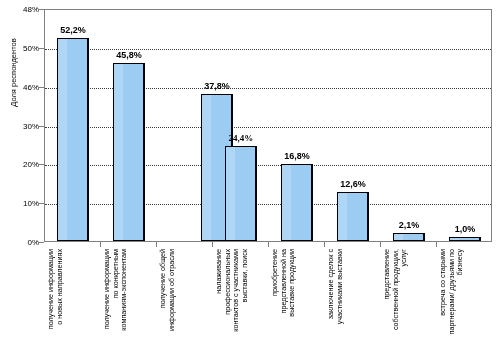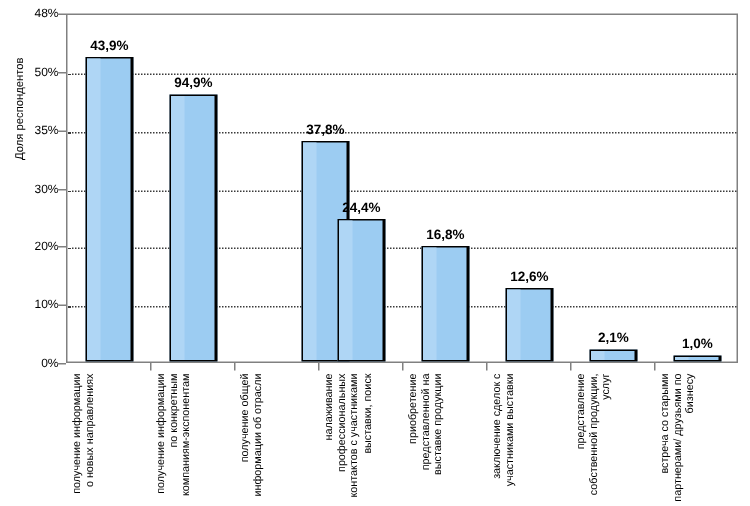--- a/index.html
+++ b/index.html
@@ -133,21 +133,21 @@
 
 <div id="chart-root">
 
   <div id="y-axis-title">Доля респондентов</div>
 
   <div id="ytick-labels">
       <div class="ytick-label" style="top: 242px;">0%</div>
       <div class="ytick-label" style="top: 203.167px;">10%</div>
       <div class="ytick-label" style="top: 164.333px;">20%</div>
       <div class="ytick-label" style="top: 125.5px;">30%</div>
-      <div class="ytick-label" style="top: 86.6667px;">35%</div>
+      <div class="ytick-label" style="top: 86.6667px;">46%</div>
       <div class="ytick-label" style="top: 47.8333px;">50%</div>
       <div class="ytick-label" style="top: 9px;">48%</div>
     </div>
   <div id="ytick-marks">
       <div class="ytick-mark" style="top: 242px;"></div>
       <div class="ytick-mark" style="top: 203.167px;"></div>
       <div class="ytick-mark" style="top: 164.333px;"></div>
       <div class="ytick-mark" style="top: 125.5px;"></div>
       <div class="ytick-mark" style="top: 86.6667px;"></div>
       <div class="ytick-mark" style="top: 47.8333px;"></div>
@@ -160,39 +160,39 @@
         <div class="gridline" style="top: 155.333px;"></div>
         <div class="gridline" style="top: 116.5px;"></div>
         <div class="gridline" style="top: 77.6667px;"></div>
         <div class="gridline" style="top: 38.8333px;"></div>
       </div>
     <div id="bars">
         <div class="bar-slot" style="left: 12.32px; width: 31.36px;">
           <div class="bar" title="получение информации о новых направлениях: 52,2%" style="height: 202.71px; background: rgb(156, 204, 242); border-color: rgb(0, 0, 0);">
             <div class="bar-inner-hl" style="background: rgb(175, 214, 245);"></div>
           </div>
-          <div class="bar-label" style="bottom: 205.71px;">43,9%</div>
+          <div class="bar-label" style="bottom: 205.71px;">52,2%</div>
         </div>
         <div class="bar-slot" style="left: 68.32px; width: 31.36px;">
           <div class="bar" title="получение информации по конкретным компаниям-экспонентам: 45,8%" style="height: 177.857px; background: rgb(156, 204, 242); border-color: rgb(0, 0, 0);">
             <div class="bar-inner-hl" style="background: rgb(175, 214, 245);"></div>
           </div>
-          <div class="bar-label" style="bottom: 180.857px;">94,9%</div>
+          <div class="bar-label" style="bottom: 180.857px;">45,8%</div>
         </div>
         <div class="bar-slot" style="left: 124.32px; width: 31.36px; margin-left: 32px;">
           <div class="bar" title="получение общей информации об отрасли: 37,8%" style="height: 146.79px; background: rgb(156, 204, 242); border-color: rgb(0, 0, 0);">
             <div class="bar-inner-hl" style="background: rgb(175, 214, 245);"></div>
           </div>
           <div class="bar-label" style="bottom: 149.79px;">37,8%</div>
         </div>
         <div class="bar-slot" style="left: 180.32px; width: 31.36px;">
           <div class="bar" title="налаживание профессиональных контактов с участниками выставки, поиск: 24,4%" style="height: 94.7533px; background: rgb(156, 204, 242); border-color: rgb(0, 0, 0);">
             <div class="bar-inner-hl" style="background: rgb(175, 214, 245);"></div>
           </div>
-          <div class="bar-label" style="bottom: 97.7533px;">24,4%</div>
+          <div class="bar-label" style="bottom: 97.7533px; font-family: Liberation Serif, serif;">24,4%</div>
         </div>
         <div class="bar-slot" style="left: 236.32px; width: 31.36px;">
           <div class="bar" title="приобретение представленной на выставке продукции: 19,8%" style="height: 76.89px; background: rgb(156, 204, 242); border-color: rgb(0, 0, 0);">
             <div class="bar-inner-hl" style="background: rgb(175, 214, 245);"></div>
           </div>
           <div class="bar-label" style="bottom: 79.89px;">16,8%</div>
         </div>
         <div class="bar-slot" style="left: 292.32px; width: 31.36px;">
           <div class="bar" title="заключение сделок с участниками выставки: 12,6%" style="height: 48.93px; background: rgb(156, 204, 242); border-color: rgb(0, 0, 0);">
             <div class="bar-inner-hl" style="background: rgb(175, 214, 245);"></div>

